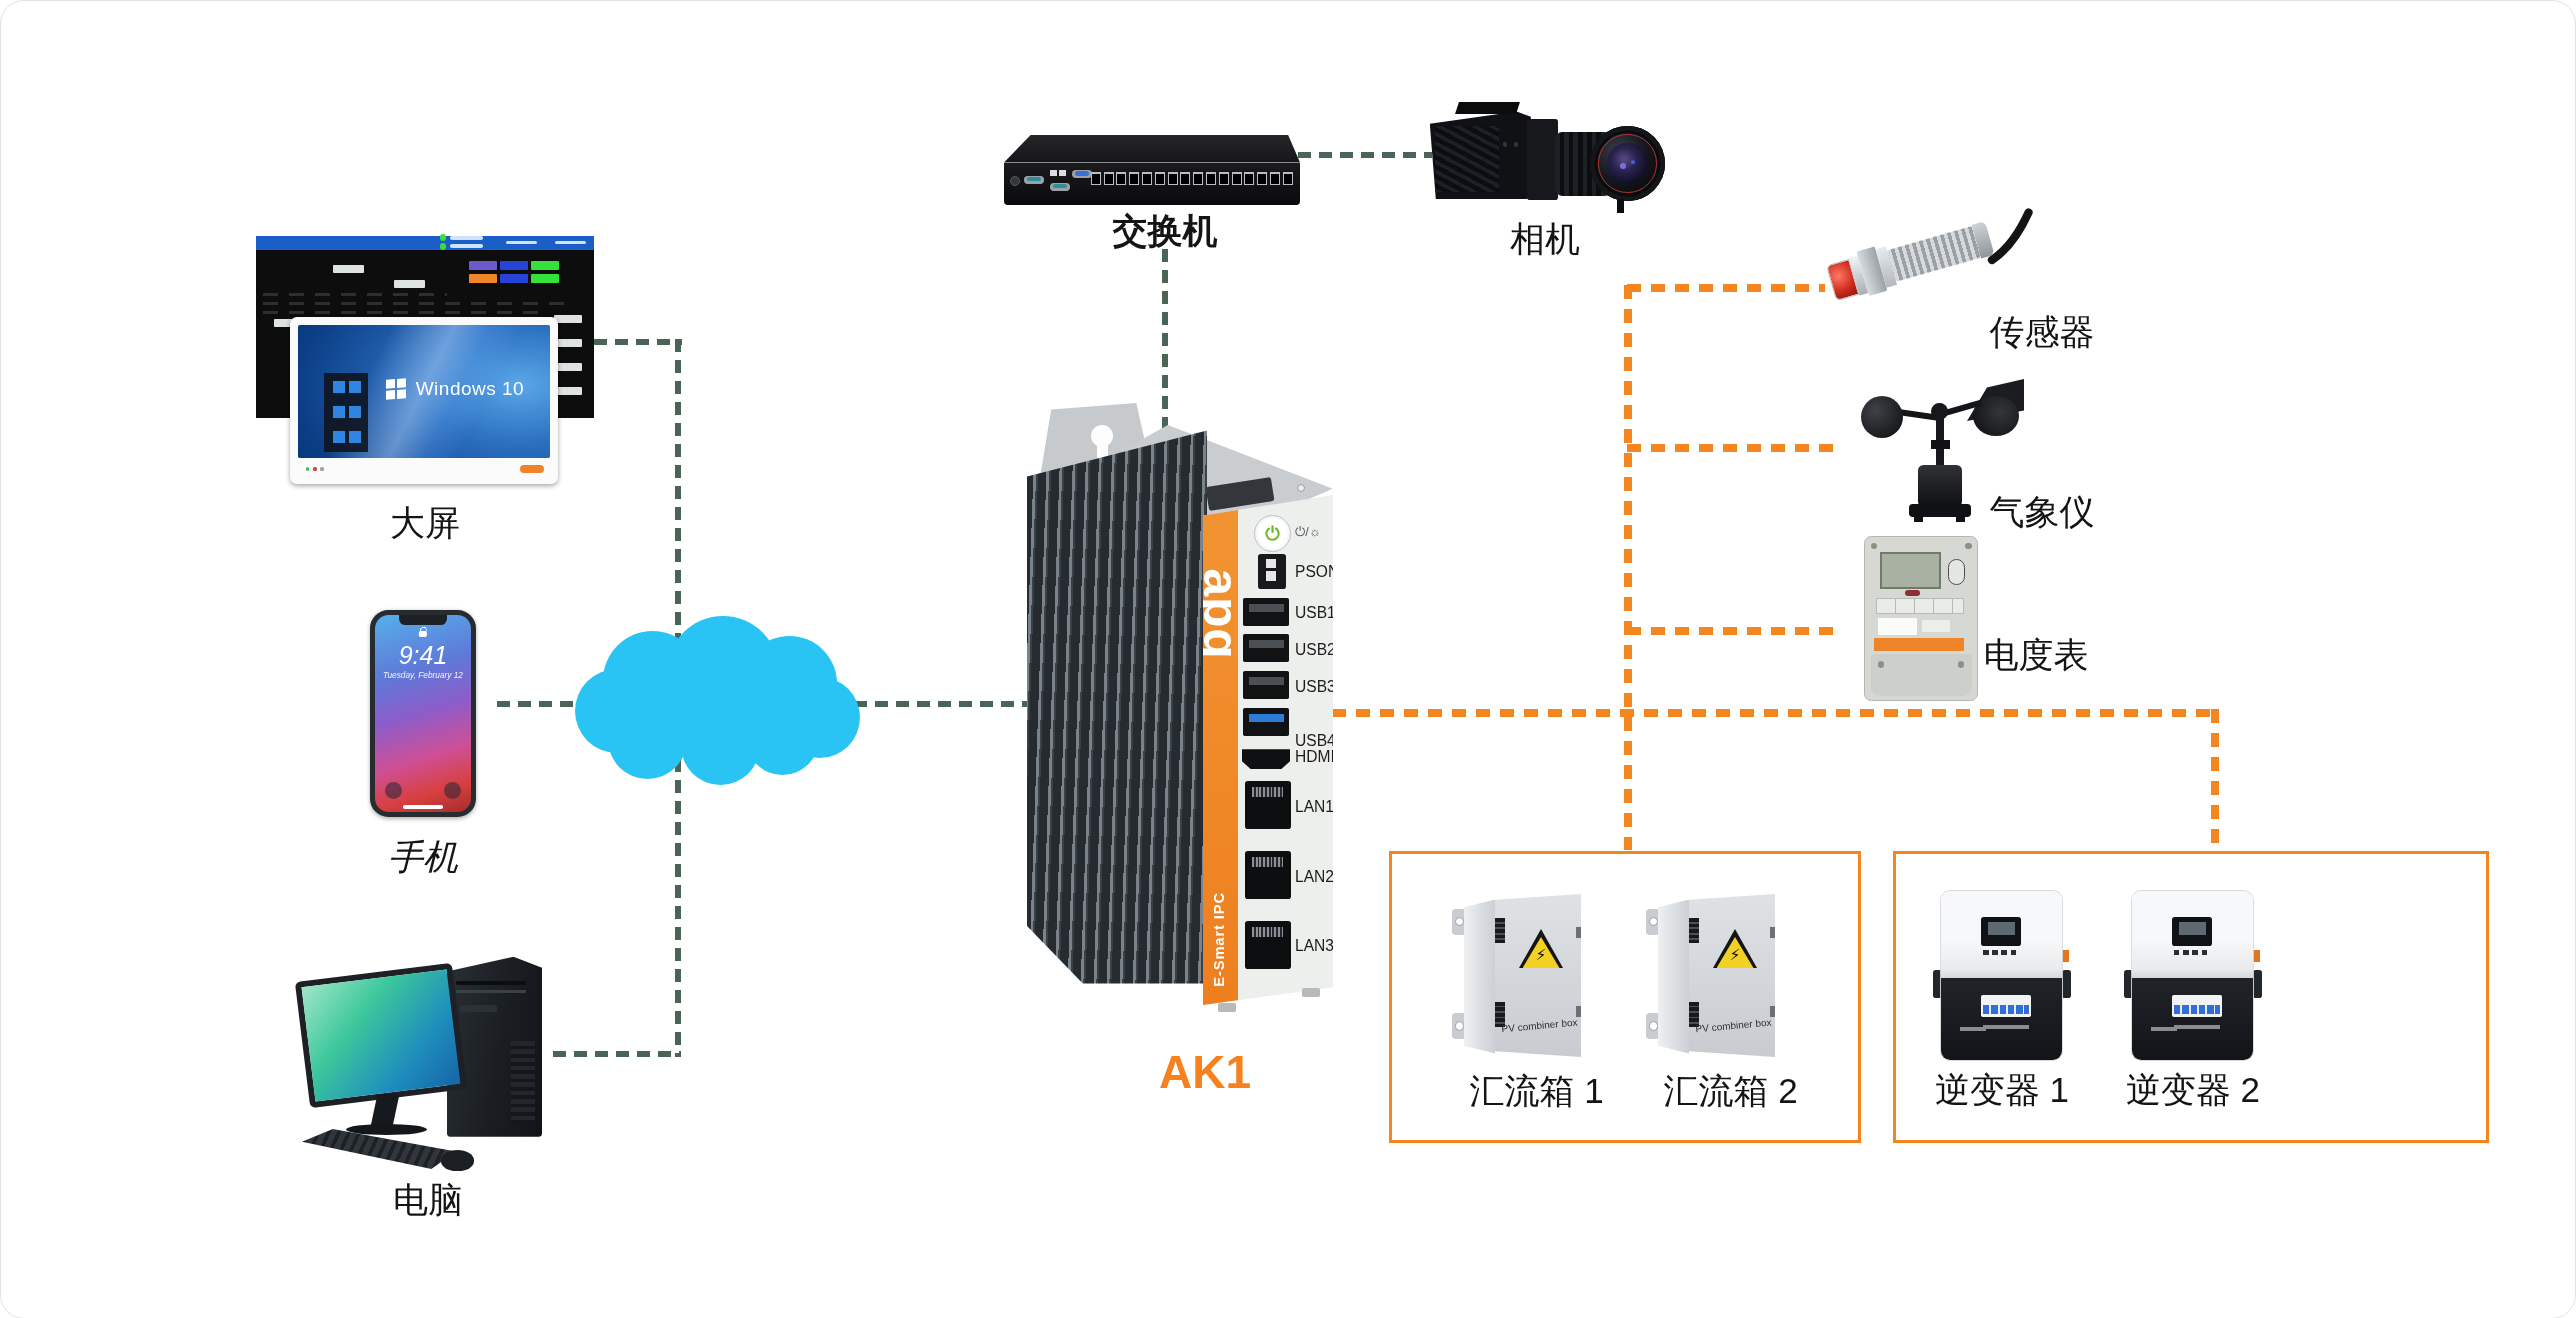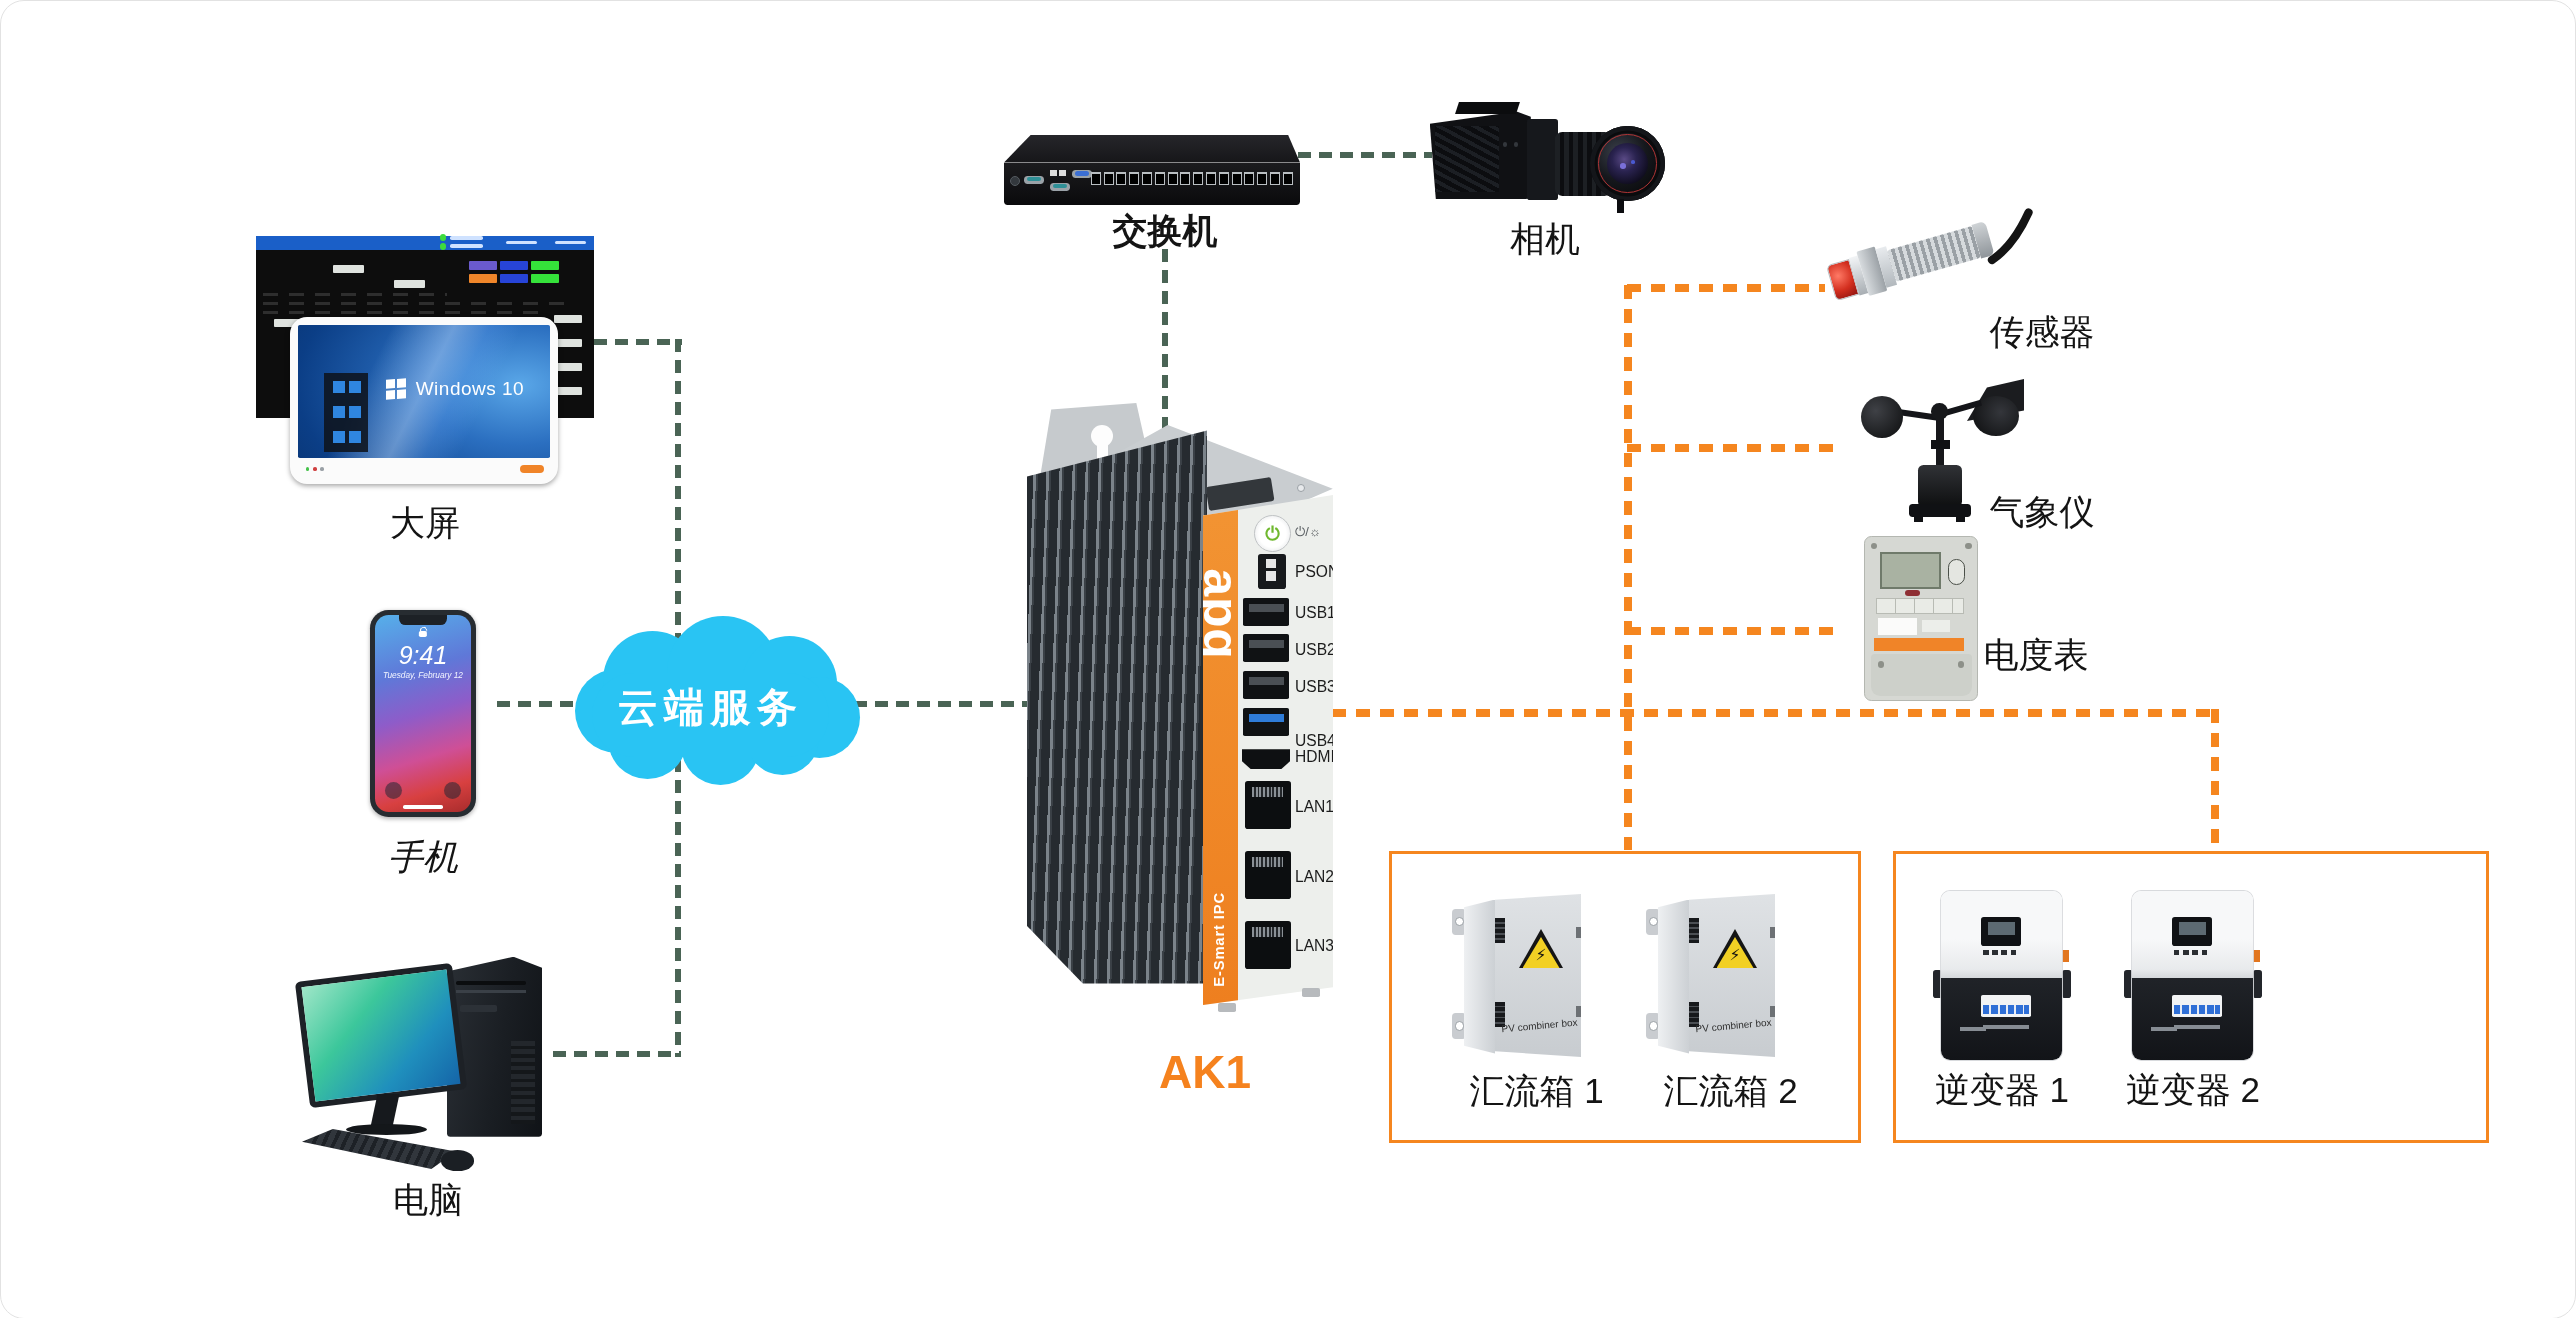--- a/index.html
+++ b/index.html
@@ -19,21 +19,21 @@
   .bold{font-weight:bold;}
   .ak1-label{position:absolute;font-size:46px;font-weight:bold;color:#F5821E;text-align:center;}
   
   .dashboard{position:absolute;left:0;top:0;width:338px;height:182px;background:#0d0d0d;}
   .dash-topbar{position:absolute;left:0;top:0;width:100%;height:13.8px;background:#1a5fc8;}
   .dot{position:absolute;width:6.4px;height:6.4px;border-radius:50%;background:#3ddc3d;}
   .btxt{position:absolute;height:3.7px;background:#cfe2ff;border-radius:1.8px;}
   .chip{position:absolute;width:27.5px;height:9.2px;border-radius:0.9px;}
   .mrow{position:absolute;height:2.8px;background:repeating-linear-gradient(90deg,#2e2e2e 0 14.7px,transparent 14.7px 26px);}
   .wbox{position:absolute;background:#dfe3df;width:31px;height:8.3px;border-radius:0.9px;}
-  .monitor{position:absolute;left:34px;top:81px;width:268px;height:167px;background:#fbfbfb;border-radius:17px;
+  .monitor{position:absolute;left:34px;top:81px;width:268px;height:167px;background:#fbfbfb;border-radius:7px;
            box-shadow:0 1.8px 5.5px rgba(0,0,0,.35);padding:8.3px 8.3px 0 8.3px;box-sizing:border-box;}
   .mon-screen{position:relative;width:100%;height:133px;overflow:hidden;border-radius:1.8px;
       background:radial-gradient(130% 150% at 88% 45%,#5aa7e8 0%,#2b6fc0 30%,#0b3e86 68%,#072c62 100%);}
   .beam{position:absolute;left:18%;top:-20%;width:70%;height:140%;transform:skewX(-18deg);
       background:linear-gradient(100deg,transparent 15%,rgba(190,220,255,.45) 45%,rgba(120,180,255,.22) 62%,transparent 78%);}
   .startmenu{position:absolute;left:26px;top:48px;width:44px;height:79px;background:rgba(14,19,28,.88);
       display:grid;grid-template-columns:12px 12px;gap:3.7px;padding:7.3px 0 0 9.2px;box-sizing:border-box;}
   .tile{width:12px;height:12px;background:#2f86e0;}
   .win-center{position:absolute;left:88px;top:53px;display:flex;align-items:center;gap:9.2px;}
   .winlogo{display:grid;grid-template-columns:9.2px 9.2px;gap:1.8px;transform:skewY(-4deg);}
@@ -308,21 +308,20 @@
   <div class="abs" style="left:574px;top:615px;width:271px;height:174px;">
     <div class="cc" style="left:0;top:53px;width:84px;height:84px;"></div>
     <div class="cc" style="left:27.5px;top:14.7px;width:99px;height:99px;"></div>
     <div class="cc" style="left:92px;top:0;width:112px;height:112px;"></div>
     <div class="cc" style="left:167px;top:20px;width:95px;height:95px;"></div>
     <div class="cc" style="left:204px;top:61px;width:81px;height:81px;"></div>
     <div class="cc" style="left:33px;top:84px;width:79px;height:79px;"></div>
     <div class="cc" style="left:106px;top:90px;width:79px;height:79px;"></div>
     <div class="cc" style="left:171px;top:86px;width:73px;height:73px;"></div>
     <div class="cc" style="left:16.5px;top:57px;width:237px;height:84px;border-radius:42px;"></div>
-    <div class="cloud-text">云端服务</div>
   </div>
 
   <div class="abs" style="left:1427px;top:92px;width:239px;height:165px;">
     <div class="cam-body">
       <div class="cam-ribs"></div>
       <div style="position:absolute;left:73px;top:31px;width:4.6px;height:4.6px;border-radius:50%;background:#33373c;"></div>
       <div style="position:absolute;left:84px;top:31px;width:4.6px;height:4.6px;border-radius:50%;background:#33373c;"></div>
     </div>
     <div style="position:absolute;left:29px;top:9.2px;width:61px;height:12px;background:#0b0c0e;transform:skewX(-18deg);"></div>
     <div class="cam-plate"></div>

